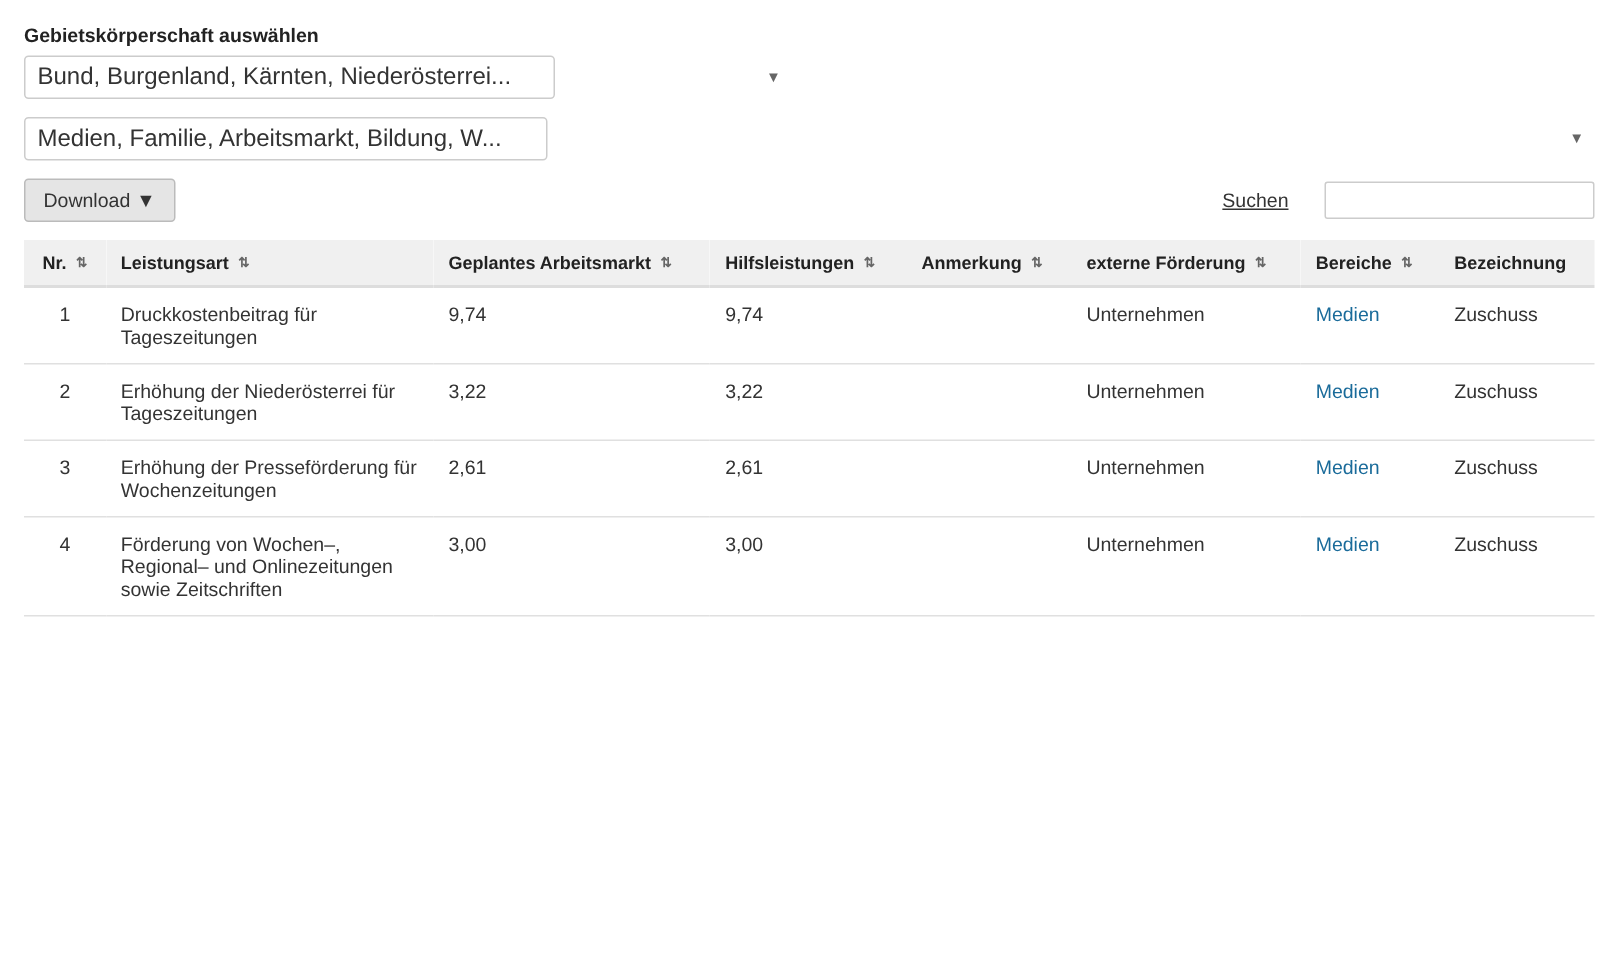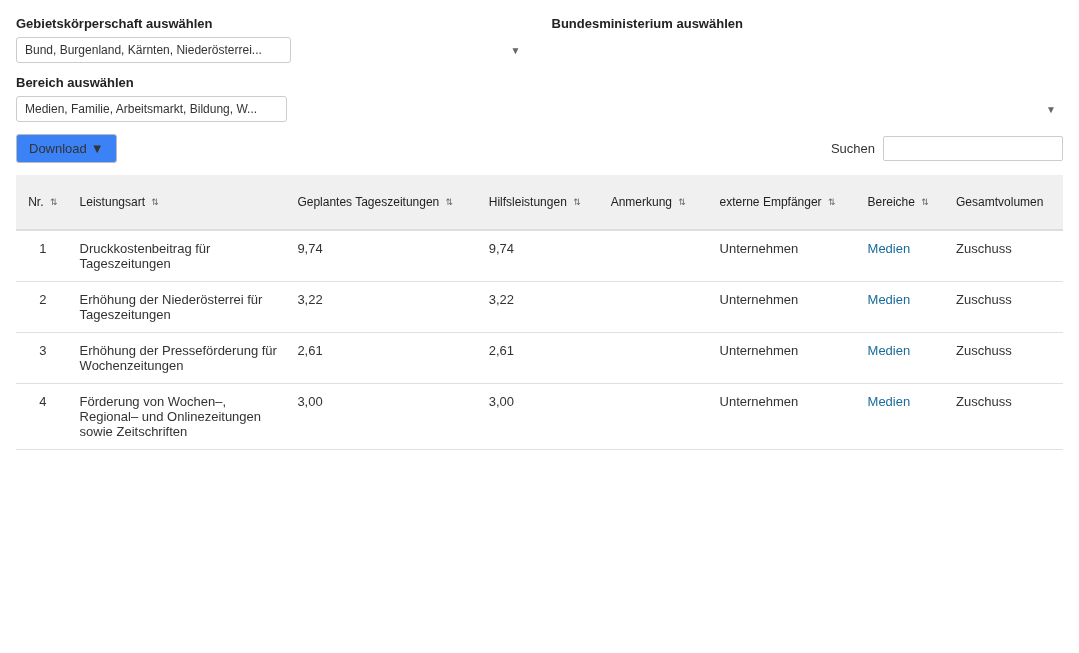--- a/index.html
+++ b/index.html
@@ -43,21 +43,21 @@
       right: 7px;
       top: 50%;
       transform: translateY(-50%);
       pointer-events: none;
     }
 
     .select-wrapper select {
       border: 1px solid #ccc;
       border-radius: 3px;
       padding: 5px 28px 5px 8px;
-      font-size: 12px;
+      font-size: 16px;
       color: #333;
       background: #fff;
       appearance: none;
       -webkit-appearance: none;
       cursor: pointer;
       min-width: 240px;
     }
 
     .toolbar-row {
       display: flex;
@@ -66,31 +66,32 @@
       margin-bottom: 12px;
       margin-top: 8px;
     }
 
     .download-btn {
       display: flex;
       align-items: center;
       gap: 4px;
       border: 1px solid #bbb;
       border-radius: 3px;
-      background: #3b82f6;
+      background: #e5e5e5;
       padding: 6px 12px;
       font-size: 13px;
       cursor: pointer;
       color: #333;
     }
 
     .search-area {
       display: flex;
       align-items: center;
-      gap: 8px;
+      gap: 24px;
+      text-decoration: underline;
     }
 
     .search-label {
       font-size: 13px;
       color: #333;
     }
 
     .search-input {
       border: 1px solid #ccc;
       border-radius: 2px;
@@ -105,23 +106,23 @@
       border-collapse: collapse;
       font-size: 13px;
     }
 
     thead tr {
       background: #f0f0f0;
       border-bottom: 2px solid #ddd;
     }
 
     th {
-      padding: 20px 10px;
+      padding: 8px 10px;
       text-align: left;
-      font-weight: normal;
+      font-weight: bold;
       color: #222;
       font-size: 12px;
       white-space: nowrap;
       vertical-align: top;
       border-right: none;
       position: relative;
     }
 
     th .sort-arrows {
       display: inline-block;
@@ -167,27 +168,25 @@
 <div class="filter-row">
   <div class="filter-group filter-col-left">
     <span class="filter-label">Gebietskörperschaft auswählen</span>
     <div class="select-wrapper">
       <select>
         <option>Bund, Burgenland, Kärnten, Niederösterrei...</option>
       </select>
     </div>
   </div>
   <div class="filter-group filter-col-right">
-    <span class="filter-label">Bundesministerium auswählen</span>
   </div>
 </div>
 
 <div class="filter-row">
   <div class="filter-group filter-col-left">
-    <span class="filter-label">Bereich auswählen</span>
     <div class="select-wrapper">
       <select>
         <option>Medien, Familie, Arbeitsmarkt, Bildung, W...</option>
       </select>
     </div>
   </div>
 </div>
 
 <div class="toolbar-row">
   <button class="download-btn">
@@ -205,41 +204,41 @@
     <tr>
       <th class="th-nr">
         <span>Nr.</span>
         <span class="sort-arrows">⇅</span>
       </th>
       <th class="bezeichnung-col">
         <span>Leistungsart</span>
         <span class="sort-arrows">⇅</span>
       </th>
       <th class="geplantes-col">
-        <span>Geplantes Tageszeitungen</span>
+        <span>Geplantes Arbeitsmarkt</span>
         <span class="sort-arrows">⇅</span>
       </th>
       <th class="hilfs-col">
         <span>Hilfsleistungen</span>
         <span class="sort-arrows">⇅</span>
       </th>
       <th class="anmerkung-col">
         <span>Anmerkung</span>
         <span class="sort-arrows">⇅</span>
       </th>
       <th class="externe-col">
-        <span>externe Empfänger</span>
+        <span>externe Förderung</span>
         <span class="sort-arrows">⇅</span>
       </th>
       <th class="bereiche-col">
         <span>Bereiche</span>
         <span class="sort-arrows">⇅</span>
       </th>
       <th class="leistungsart-col">
-        <span>Gesamtvolumen</span>
+        <span>Bezeichnung</span>
       </th>
     </tr>
   </thead>
   <tbody id="table-body">
   <tr>
         <td class="nr-col" style="text-align: center;">1</td>
         <td class="bezeichnung-col">Druckkostenbeitrag für Tageszeitungen</td>
         <td class="geplantes-col">9,74</td>
         <td class="hilfs-col">9,74</td>
         <td class="anmerkung-col"></td>

